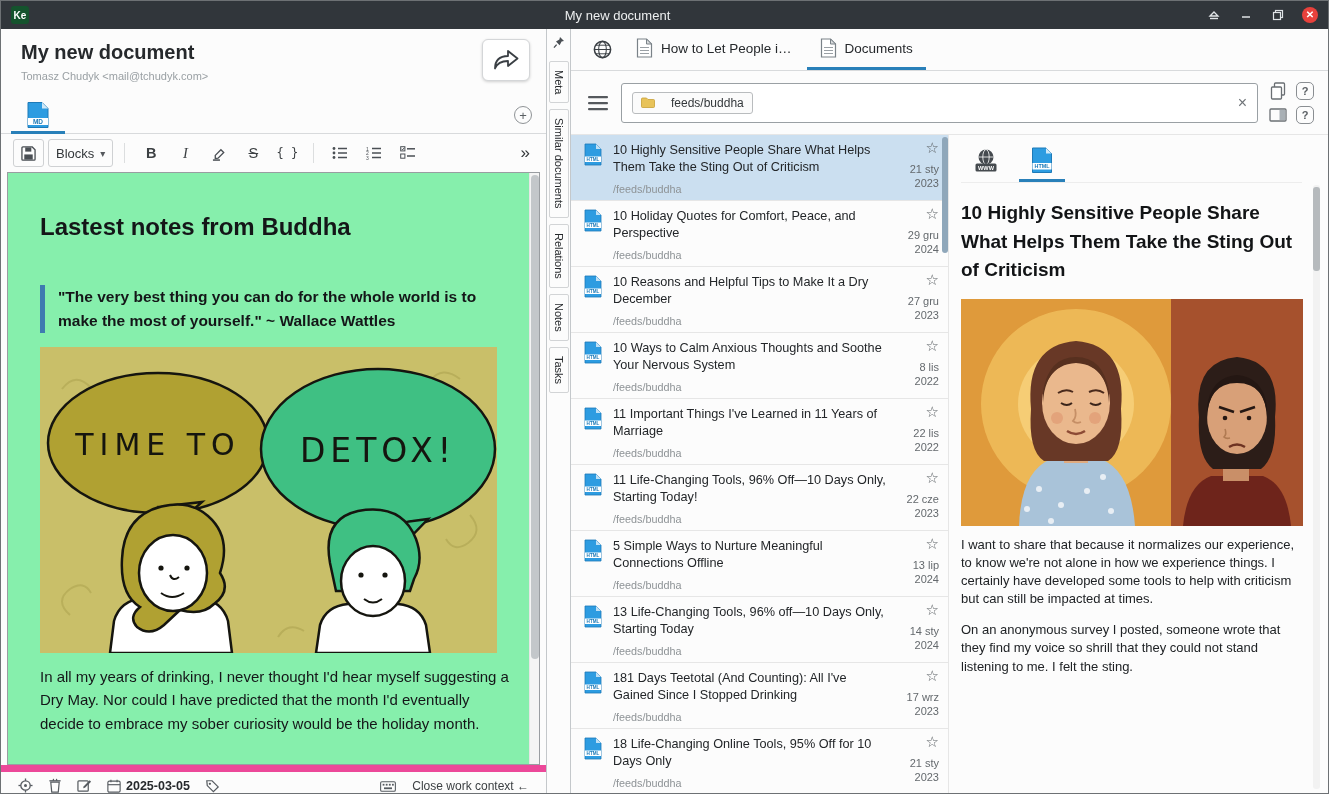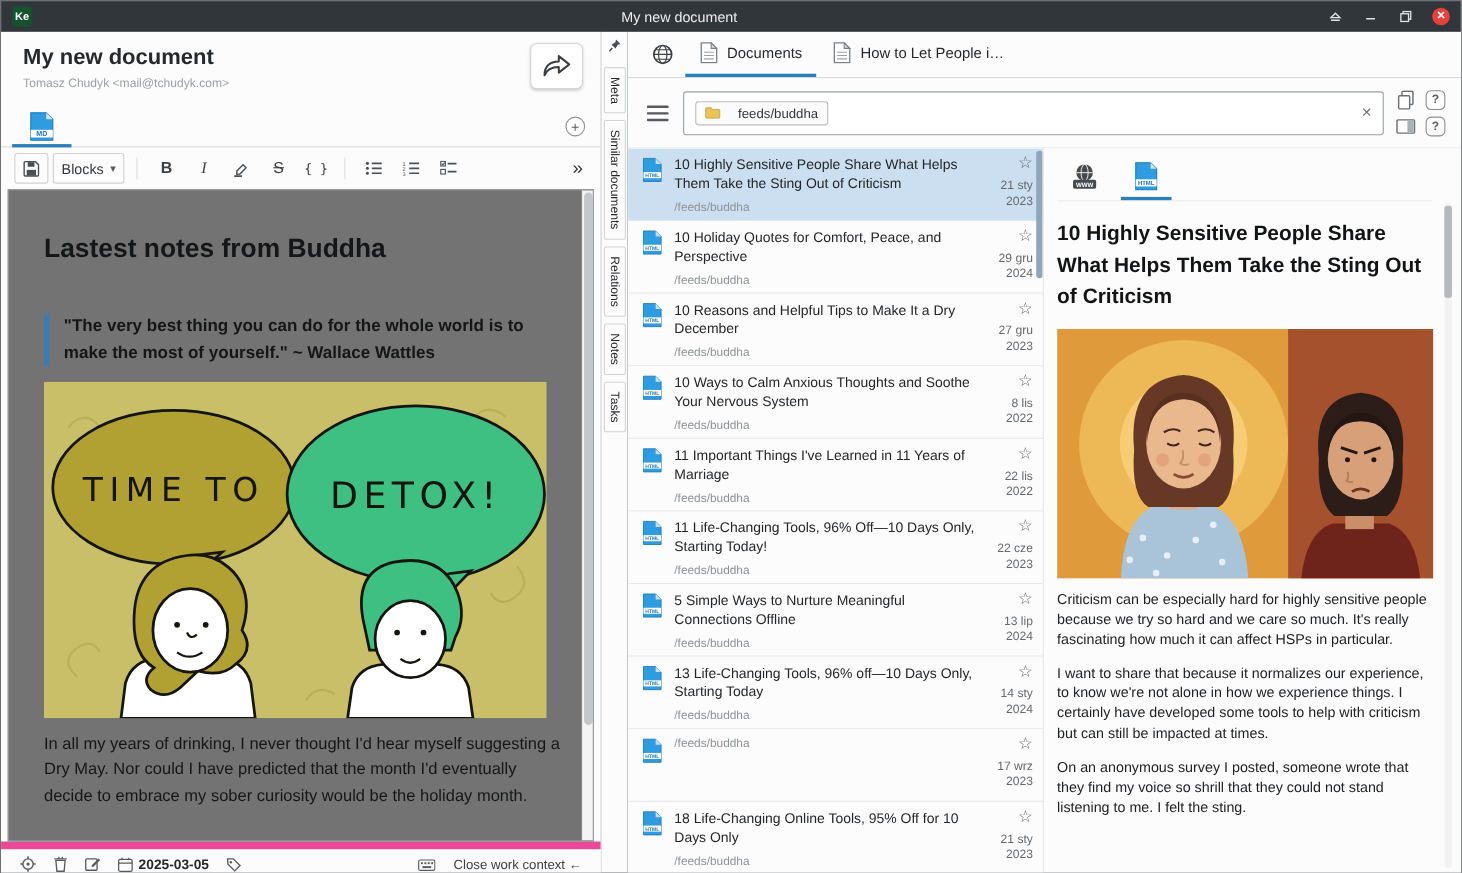--- a/index.html
+++ b/index.html
@@ -26,21 +26,21 @@
 .add-format{position:absolute;right:14px;width:18px;height:18px;border:1px solid #8f9396;border-radius:50%;color:#5a5f63;font-size:13px;display:flex;align-items:center;justify-content:center;line-height:1;cursor:pointer}
 .lp-toolbar{flex:0 0 38px;display:flex;align-items:center;padding:0 12px;gap:4px}
 .tool-box{height:28px;border:1px solid #cfd1d3;border-radius:3px;background:#fcfcfc;display:flex;align-items:center;justify-content:center;padding:0 7px;gap:6px;font-size:13px;color:#33373a;cursor:pointer}
 .tsep{width:1px;height:20px;background:#dcdedf;margin:0 7px}
 .ticon{width:30px;height:28px;display:flex;align-items:center;justify-content:center;font-size:14.5px;color:#3c4043;cursor:pointer}
 .ticon.b{font-weight:700}
 .ticon.i{font-style:italic;font-family:"Liberation Serif",serif}
 .ticon.s{text-decoration:line-through}
 .ticon.code{font-family:"DejaVu Sans Mono",monospace;font-size:12px}
 .tool-more{margin-left:auto;font-size:17px;color:#33373a;padding-right:4px;cursor:pointer}
-.lp-doc{flex:1;margin:0 6px;border:1px solid #999da1;background:#737373;position:relative;overflow:hidden;min-height:0}
+.lp-doc{flex:1;margin:0 6px;border:1px solid #999da1;background:#86efac;position:relative;overflow:hidden;min-height:0}
 .doc-content{padding:40px 22px 0 32px}
 .doc-h1{font-size:24px;font-weight:700;color:#141618;margin-bottom:44px}
 .doc-quote{border-left:5px solid #3e7bb0;padding-left:13px;font-size:15.5px;font-weight:700;line-height:1.55;color:#141618;margin-bottom:14px}
 .doc-img{margin:10px 0 12px;display:block}
 .doc-p{font-size:15px;line-height:1.55;color:#141618}
 .doc-scrollbar{position:absolute;top:0;right:0;bottom:0;width:10px;background:#f4f4f4;border-left:1px solid #e6e6e6}
 .doc-thumb{position:absolute;top:2px;left:1px;width:8px;height:484px;background:#c3c7ca;border-radius:4px;cursor:pointer}
 .lp-status{flex:0 0 28px;border-top:7px solid #ec4899;display:flex;align-items:flex-end;gap:15px;padding:0 17px;font-size:12px;color:#3c4043;background:#fcfcfc}
 .st-group{display:flex;align-items:center;gap:5px;cursor:pointer}
 .st-date{font-weight:700;font-size:12.5px;color:#26292c}
@@ -322,39 +322,39 @@
       <div class="tabbar">
         <span class="globe-btn">
           <svg width="21" height="21" viewBox="0 0 22 22">
               <circle cx="11" cy="11" r="8.5" fill="none" stroke="#3a3f44" stroke-width="1.6"></circle>
               <ellipse cx="11" cy="11" rx="4" ry="8.5" fill="none" stroke="#3a3f44" stroke-width="1.1"></ellipse>
               <line x1="2.5" y1="11" x2="19.5" y2="11" stroke="#3a3f44" stroke-width="1.1"></line>
               <line x1="3.7" y1="6.5" x2="18.3" y2="6.5" stroke="#3a3f44" stroke-width="1"></line>
               <line x1="3.7" y1="15.5" x2="18.3" y2="15.5" stroke="#3a3f44" stroke-width="1"></line>
             </svg>
         </span>
+        <span class="rtab">
+          <svg width="17" height="20" viewBox="0 0 17 20">
+              <path d="M1.5 1 h9 l5 5 v13 h-14 z" fill="#fff" stroke="#7a8288" stroke-width="1.2"></path>
+              <path d="M10.5 1 l5 5 h-5 z" fill="#d9dcde" stroke="#7a8288" stroke-width="1"></path>
+              <line x1="4" y1="9.5" x2="13" y2="9.5" stroke="#9aa0a5"></line>
+              <line x1="4" y1="12.5" x2="13" y2="12.5" stroke="#9aa0a5"></line>
+              <line x1="4" y1="15.5" x2="13" y2="15.5" stroke="#9aa0a5"></line>
+            </svg>
+          <span>How to Let People i…</span>
+        </span>
         <span class="rtab active">
           <svg width="17" height="20" viewBox="0 0 17 20">
               <path d="M1.5 1 h9 l5 5 v13 h-14 z" fill="#fff" stroke="#7a8288" stroke-width="1.2"></path>
               <path d="M10.5 1 l5 5 h-5 z" fill="#d9dcde" stroke="#7a8288" stroke-width="1"></path>
               <line x1="4" y1="9.5" x2="13" y2="9.5" stroke="#9aa0a5"></line>
               <line x1="4" y1="12.5" x2="13" y2="12.5" stroke="#9aa0a5"></line>
               <line x1="4" y1="15.5" x2="13" y2="15.5" stroke="#9aa0a5"></line>
             </svg>
           <span>Documents</span>
-        </span>
-        <span class="rtab">
-          <svg width="17" height="20" viewBox="0 0 17 20">
-              <path d="M1.5 1 h9 l5 5 v13 h-14 z" fill="#fff" stroke="#7a8288" stroke-width="1.2"></path>
-              <path d="M10.5 1 l5 5 h-5 z" fill="#d9dcde" stroke="#7a8288" stroke-width="1"></path>
-              <line x1="4" y1="9.5" x2="13" y2="9.5" stroke="#9aa0a5"></line>
-              <line x1="4" y1="12.5" x2="13" y2="12.5" stroke="#9aa0a5"></line>
-              <line x1="4" y1="15.5" x2="13" y2="15.5" stroke="#9aa0a5"></line>
-            </svg>
-          <span>How to Let People i…</span>
         </span>
       </div>
 
       <div class="searchrow">
         <span class="hamburger">
           <svg width="20" height="16" viewBox="0 0 20 16">
               <rect y="1" width="20" height="2.2" rx="1" fill="#55595d"></rect>
               <rect y="7" width="20" height="2.2" rx="1" fill="#55595d"></rect>
               <rect y="13" width="20" height="2.2" rx="1" fill="#55595d"></rect>
             </svg>
@@ -511,20 +511,21 @@
           </div>
 
           <div class="doc-item">
             <span class="d-icon"><svg width="20" height="23" viewBox="0 0 20 23">
                   <path d="M2 1 h11 l5 5 v16 h-16 z" fill="#2d9ce1" stroke="#1d7ab8" stroke-width="0.8"></path>
                   <path d="M13 1 l5 5 h-5 z" fill="#bfe0f5"></path>
                   <rect x="2" y="13.5" width="16" height="5.5" fill="#fff"></rect>
                   <text x="10" y="18" font-size="4.6" text-anchor="middle" fill="#1d7ab8" font-weight="bold">HTML</text>
                 </svg></span>
             <span class="d-body">
+                <span class="d-title">181 Days Teetotal (And Counting): All I've Gained Since I Stopped Drinking</span>
                 <span class="d-path">/feeds/buddha</span>
               </span>
             <span class="d-star">☆</span>
             <span class="d-date">17 wrz 2023</span>
           </div>
 
           <div class="doc-item">
             <span class="d-icon"><svg width="20" height="23" viewBox="0 0 20 23">
                   <path d="M2 1 h11 l5 5 v16 h-16 z" fill="#2d9ce1" stroke="#1d7ab8" stroke-width="0.8"></path>
                   <path d="M13 1 l5 5 h-5 z" fill="#bfe0f5"></path>
@@ -599,21 +600,20 @@
               <ellipse cx="276" cy="118" rx="30" ry="37" fill="#d8a078"></ellipse>
               <path d="M276 76 Q250 78 246 108 L246 122 Q246 84 276 84 Q306 84 306 122 L306 108 Q302 78 276 76 Z" fill="#241713"></path>
               <path d="M258 108 l15 5" stroke="#241713" stroke-width="2.6"></path>
               <path d="M294 108 l-15 5" stroke="#241713" stroke-width="2.6"></path>
               <circle cx="264" cy="119" r="2.3" fill="#241713"></circle>
               <circle cx="288" cy="119" r="2.3" fill="#241713"></circle>
               <path d="M264 130 q2 5 -1 8 q2 2 6 1" stroke="#b07a52" stroke-width="1.6" fill="none"></path>
               <path d="M268 148 q8 -5 16 0" stroke="#6e3322" stroke-width="2.4" fill="none"></path>
             </g>
           </svg>
-          <p class="pv-p">Criticism can be especially hard for highly sensitive people because we try so hard and we care so much. It's really fascinating how much it can affect HSPs in particular.</p>
           <p class="pv-p">I want to share that because it normalizes our experience, to know we're not alone in how we experience things. I certainly have developed some tools to help with criticism but can still be impacted at times.</p>
           <p class="pv-p">On an anonymous survey I posted, someone wrote that they find my voice so shrill that they could not stand listening to me. I felt the sting.</p>
           <div class="pv-scroll">
             <div class="pv-thumb"></div>
           </div>
         </div>
 
       </div>
     </div>
   </div>

